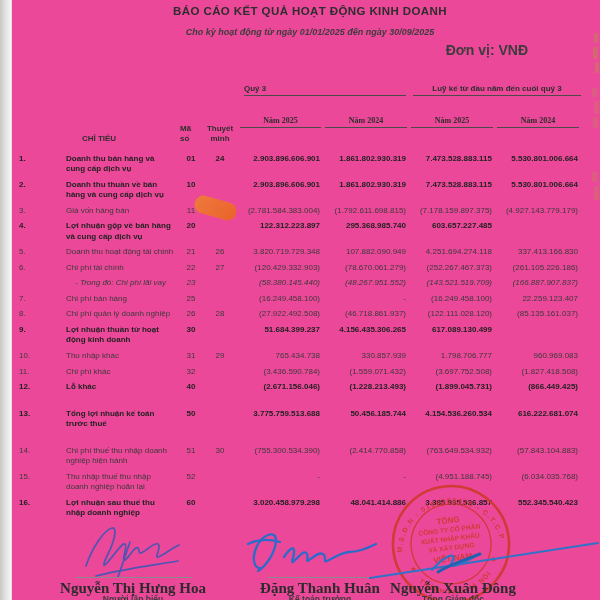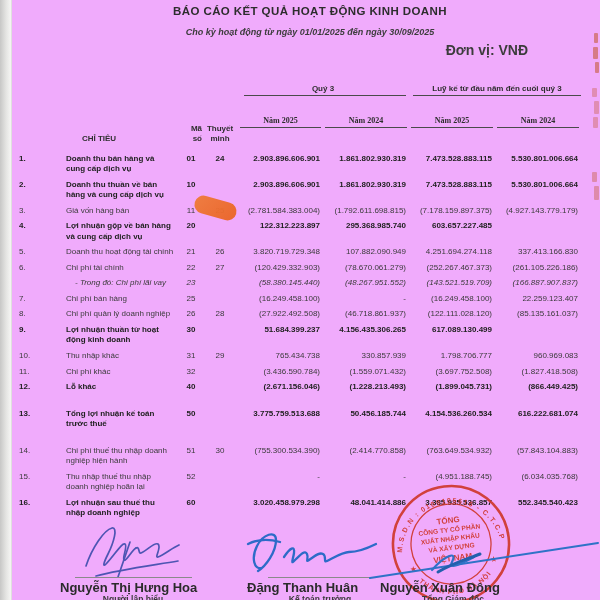--- a/index.html
+++ b/index.html
@@ -1,37 +1,37 @@
 <!DOCTYPE html>
 <html><head>
 <meta charset="utf-8">
 <style>
   html,body{margin:0;padding:0;}
-  .page{position:relative;width:600px;height:600px;background:#f0abfc;overflow:hidden;
+  .page{position:relative;width:600px;height:600px;background:#ec4899;overflow:hidden;
         font-family:"Liberation Sans","DejaVu Sans",sans-serif;color:#3a3a3a;}
   .edge-strip{position:absolute;left:0;top:0;width:11px;height:600px;
         background:linear-gradient(to right,#c7c7c6,#e4e4e2 55%,#f6f6f4);}
   .edge-line{position:absolute;left:11px;top:0;width:1px;height:600px;background:#e0e0de;}
 
   
   .doc-title{position:absolute;left:40px;top:5px;width:540px;text-align:center;
         font-size:11.5px;font-weight:bold;letter-spacing:.4px;color:#2d2d2d;}
   .doc-subtitle{position:absolute;left:40px;top:27px;width:540px;text-align:center;
         font-size:9px;font-style:italic;font-weight:bold;color:#3c3c3c;}
   .doc-unit{position:absolute;right:72px;top:42px;font-size:14px;font-weight:bold;color:#3c3c3c;}
 
   
   .tbl{position:absolute;left:18px;top:84px;width:563px;font-size:8px;}
   .grid{display:grid;grid-template-columns:20px 142px 22px 36px 85px 86px 86px 86px;}
   .thead{margin-bottom:5px;}
   .thead .h{font-weight:bold;color:#2e2e2e;}
   .h-chitieu{grid-column:1/3;grid-row:1/3;align-self:end;text-align:center;padding-bottom:3px;font-size:8px;}
-  .h-ma{grid-column:3;grid-row:1/3;align-self:end;text-align:right;line-height:1.25;padding-bottom:2px;margin-top:16px;}
+  .h-ma{grid-column:3;grid-row:1/3;align-self:end;text-align:left;line-height:1.25;padding-bottom:2px;margin-top:16px;}
   .h-tm{grid-column:4;grid-row:1/3;align-self:end;text-align:center;line-height:1.25;padding-bottom:2px;}
-  .h-g1{grid-column:5/7;grid-row:1;text-align:center;border-bottom:1px solid #4a4a4a;
+  .h-g1{grid-column:5/7;grid-row:1;text-align:left;border-bottom:1px solid #4a4a4a;
         padding:0 4px 2px 0;margin:0 3px 0 6px;}
   .h-g2{grid-column:7/9;grid-row:1;text-align:center;border-bottom:1px solid #4a4a4a;
         padding:0 0 2px 0;margin:0 0 0 4px;}
   .h-year{grid-row:2;text-align:center;border-bottom:1px solid #4a4a4a;
         padding:2px 0 2px 0;margin:18px 2px;font-family:Liberation Serif, serif;}
   .y1{grid-column:5}.y2{grid-column:6}.y3{grid-column:7}.y4{grid-column:8}
 
   .trow{padding:2.6px 0;line-height:1.3;}
   .trow.bold{font-weight:bold;color:#222;}
   .trow.em{font-style:italic;}
@@ -43,21 +43,21 @@
   .c-v{text-align:right;padding-right:3px;white-space:nowrap;}
 
   
   .orange-mark{position:absolute;left:194px;top:199px;width:43px;height:18px;border-radius:10px;
         background:linear-gradient(120deg,#ef7b3a,#ea6426);transform:rotate(16deg);opacity:.96;}
   .red-dash{position:absolute;background:#cf6f6a;border-radius:1px;opacity:.8;}
 
   
   .sig-svg{position:absolute;}
   .sig-line{position:absolute;height:1px;background:#8a8a8a;}
-  .sig-name{position:absolute;font-size:13px;font-weight:bold;color:#2b2b2b;text-align:left;white-space:nowrap;}
+  .sig-name{position:absolute;font-size:15px;font-weight:bold;color:#2b2b2b;text-align:center;white-space:nowrap;font-family:Liberation Serif, serif;}
   .sig-title{position:absolute;font-size:8.5px;font-weight:bold;color:#3b3b3b;text-align:center;white-space:nowrap;}
   .stamp{position:absolute;left:388px;top:481px;width:126px;height:126px;transform:rotate(-7deg);opacity:.93;}
 </style>
 </head>
 <body>
 
 <div class="page">
   <div class="edge-strip"></div>
   <div class="edge-line"></div>
 

